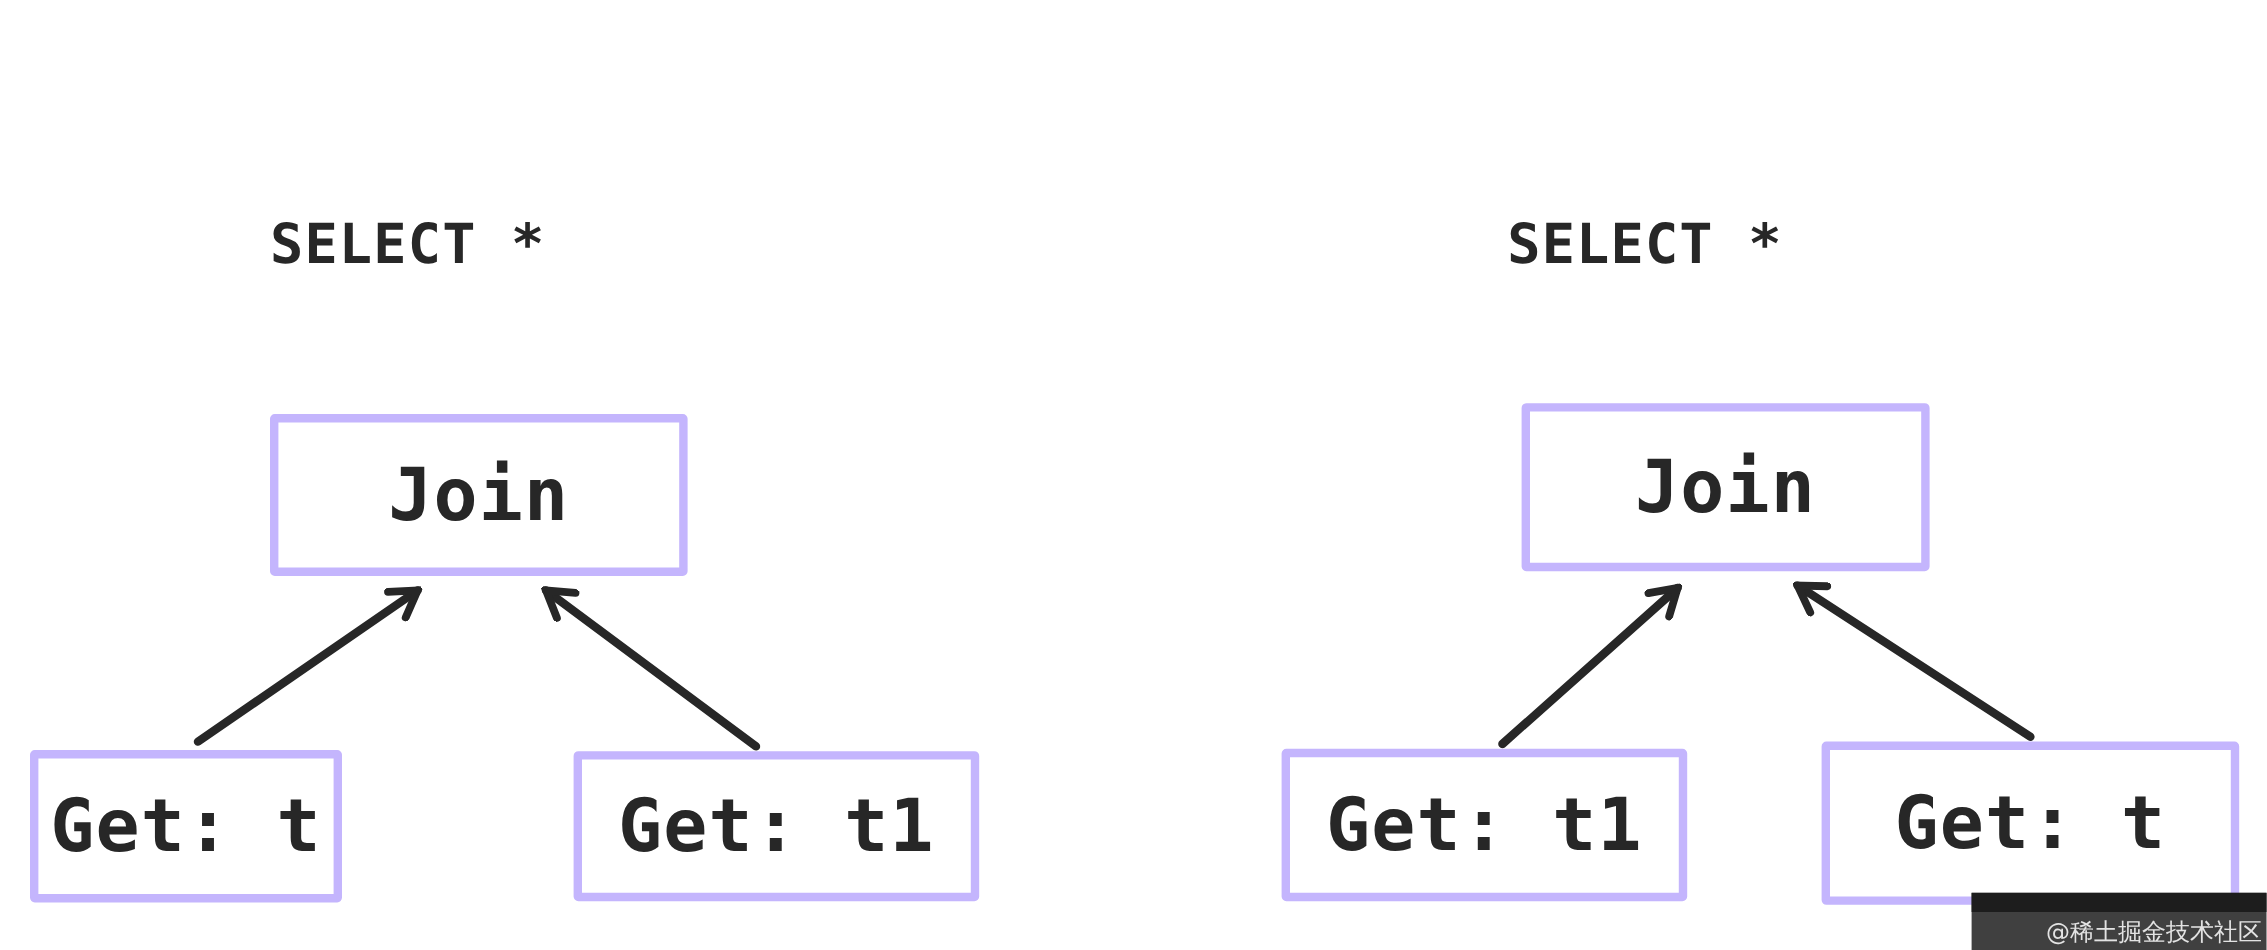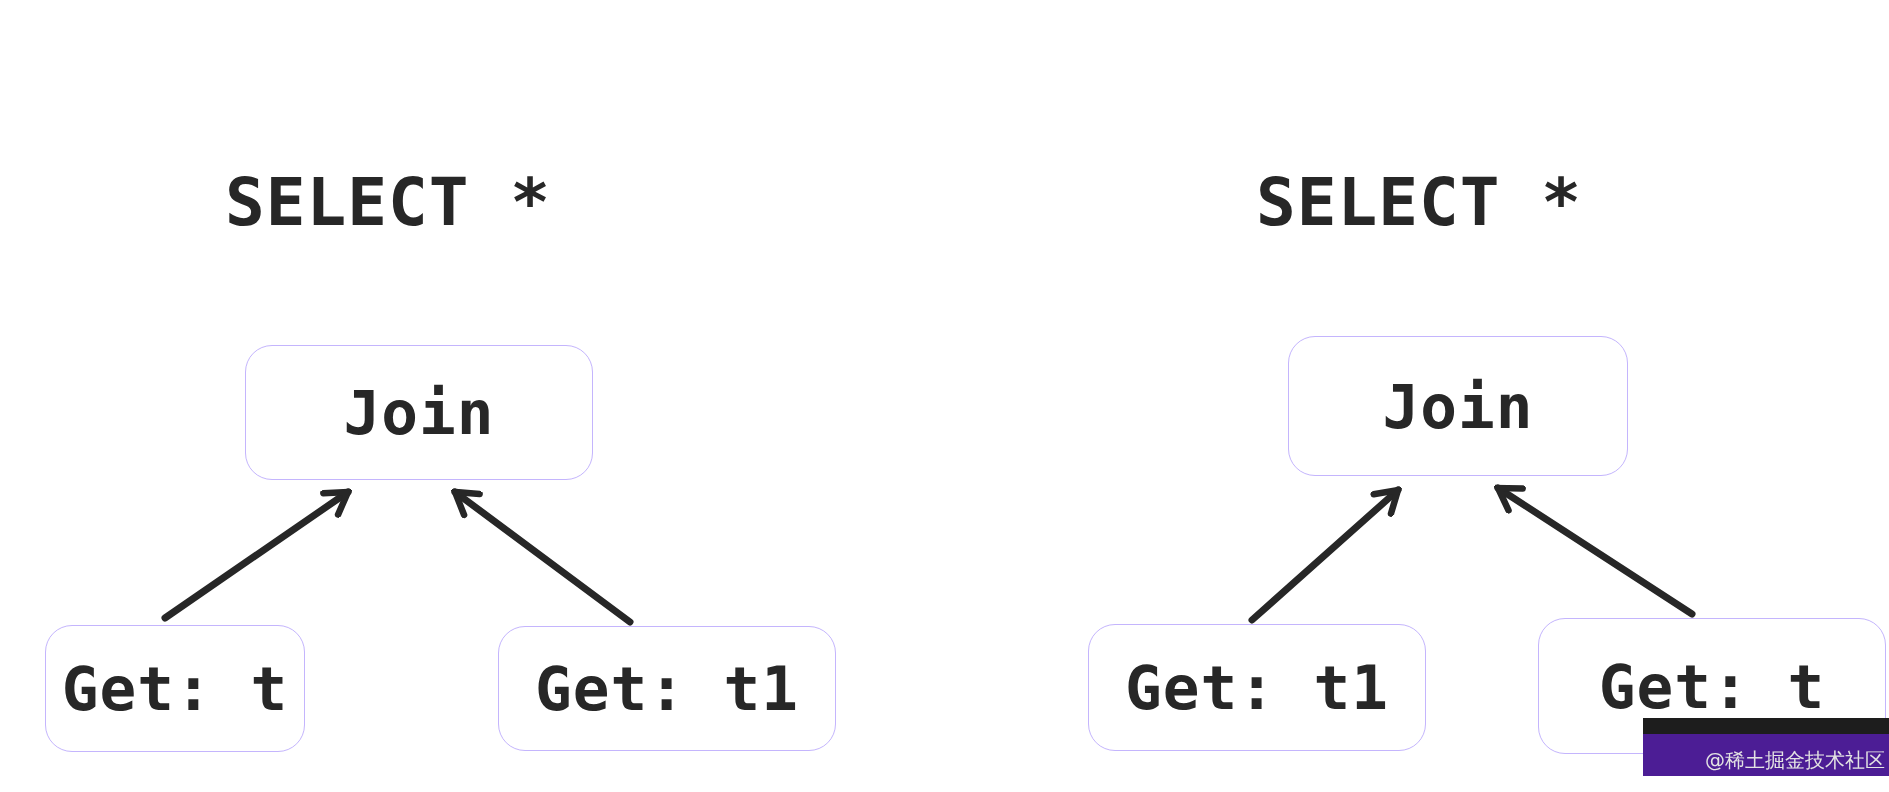--- a/index.html
+++ b/index.html
@@ -7,43 +7,42 @@
     position: relative;
     width: 1889px;
     height: 792px;
     background: #ffffff;
     overflow: hidden;
     font-family: "DejaVu Sans Mono", "Liberation Mono", monospace;
     color: #272727;
   }
   .sql {
     position: absolute;
-    font-size: 66px;
+    font-size: 46px;
     font-weight: 700;
     line-height: 70px;
     letter-spacing: 1px;
     white-space: pre;
     color: #272727;
   }
   .sql-left  { left: 225px;  top: 28px; }
   .sql-right { left: 1256px; top: 28px; }
   .node {
     position: absolute;
     box-sizing: border-box;
-    border: 1px solid #c4b5fd;
-    border-radius: 27px;
+    border: 7px solid #c4b5fd;
+    border-radius: 4px;
     display: flex;
     align-items: center;
     justify-content: center;
     font-size: 61px;
     font-weight: 700;
     letter-spacing: 1px;
     background: transparent;
     color: #272727;
-    margin-left: 20px;
   }
   .join-left  { left: 225px;  top: 345px; width: 348px; height: 135px; }
   .join-right { left: 1268px; top: 336px; width: 340px; height: 140px; }
   .get-t-left   { left: 25px;   top: 625px; width: 260px; height: 127px; }
   .get-t1-left  { left: 478px;  top: 626px; width: 338px; height: 125px; }
   .get-t1-right { left: 1068px; top: 624px; width: 338px; height: 127px; }
   .get-t-right  { left: 1518px; top: 618px; width: 348px; height: 136px; }
   .edges {
     position: absolute;
     left: 0; top: 0;
@@ -52,24 +51,24 @@
     pointer-events: none;
   }
   .edges line {
     stroke: #272727;
     stroke-width: 7;
     stroke-linecap: round;
   }
   .watermark {
     position: absolute;
     right: 0;
-    bottom: 16px;
+    bottom: 0;
     width: 246px;
-    height: 58px;
-    background: #4c1d95;
+    height: 48px;
+    background: #404040;
   }
   .watermark .wm-bar {
     position: absolute;
     left: 0; top: 0;
     width: 100%;
     height: 16px;
     background: #1d1d1d;
   }
   .watermark .wm-text {
     position: absolute;

